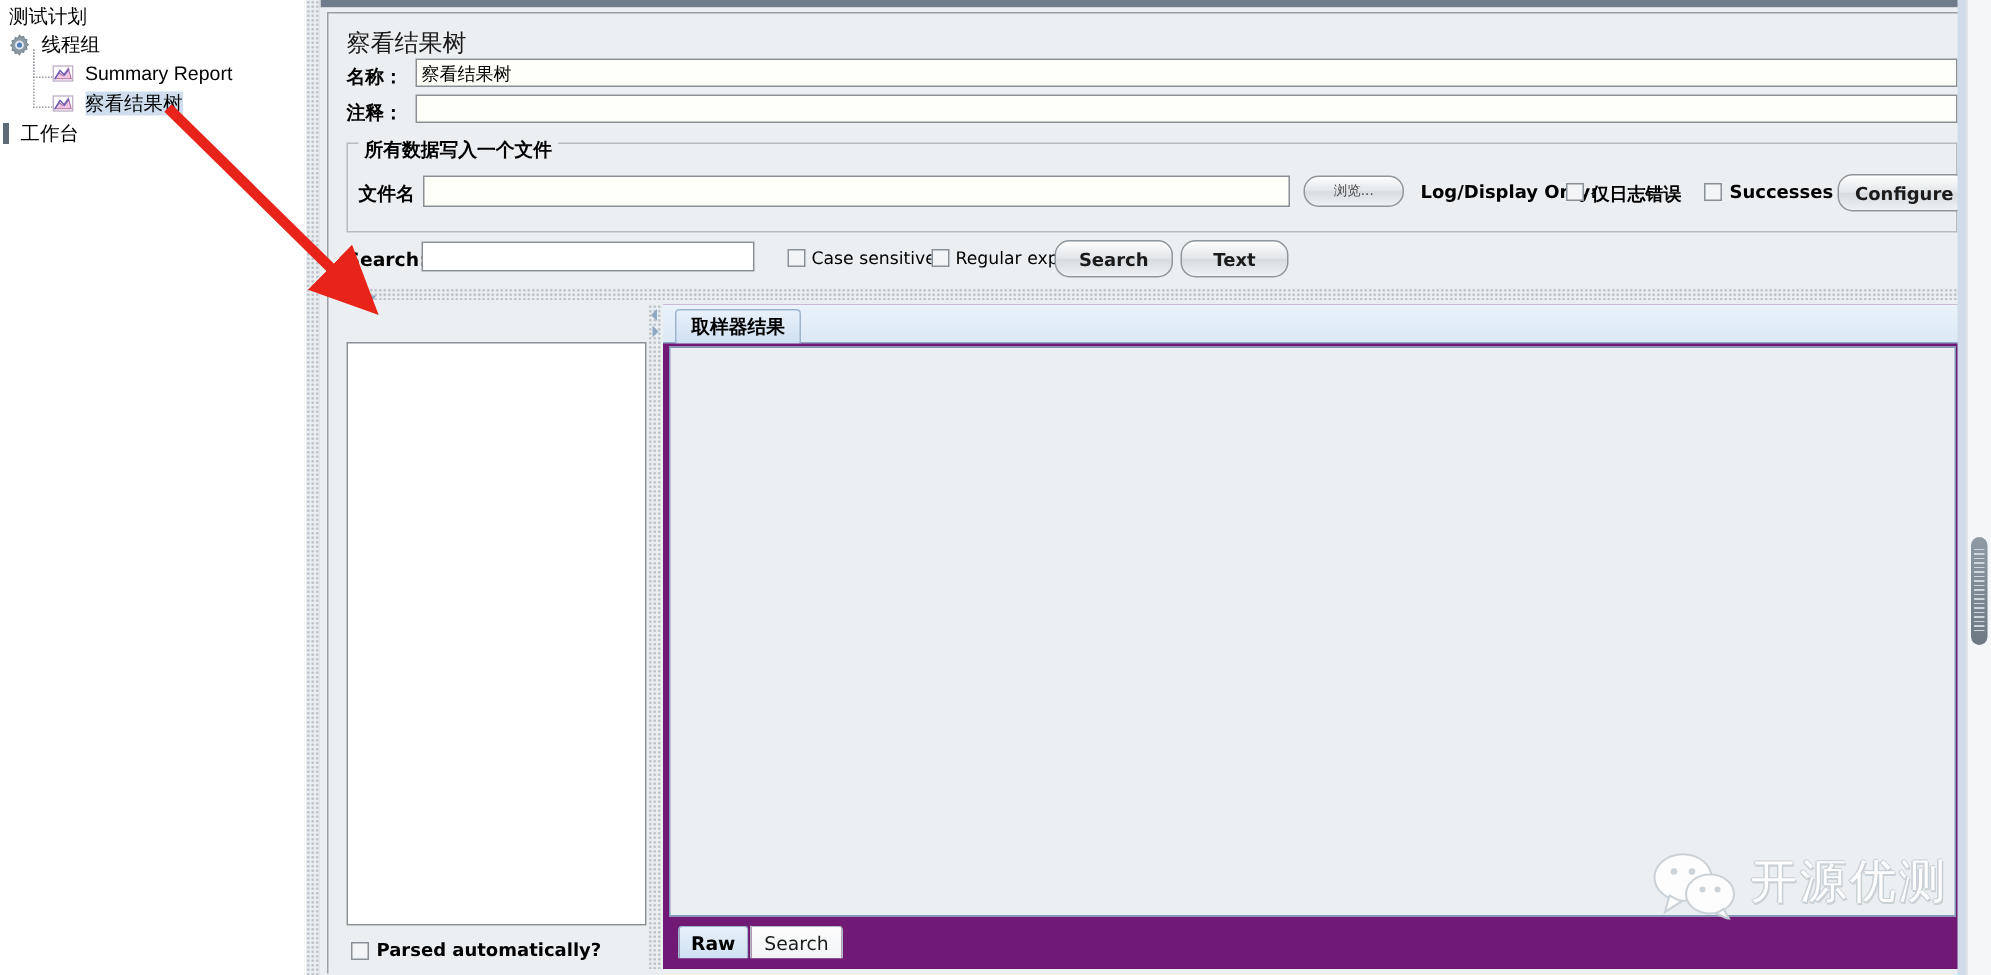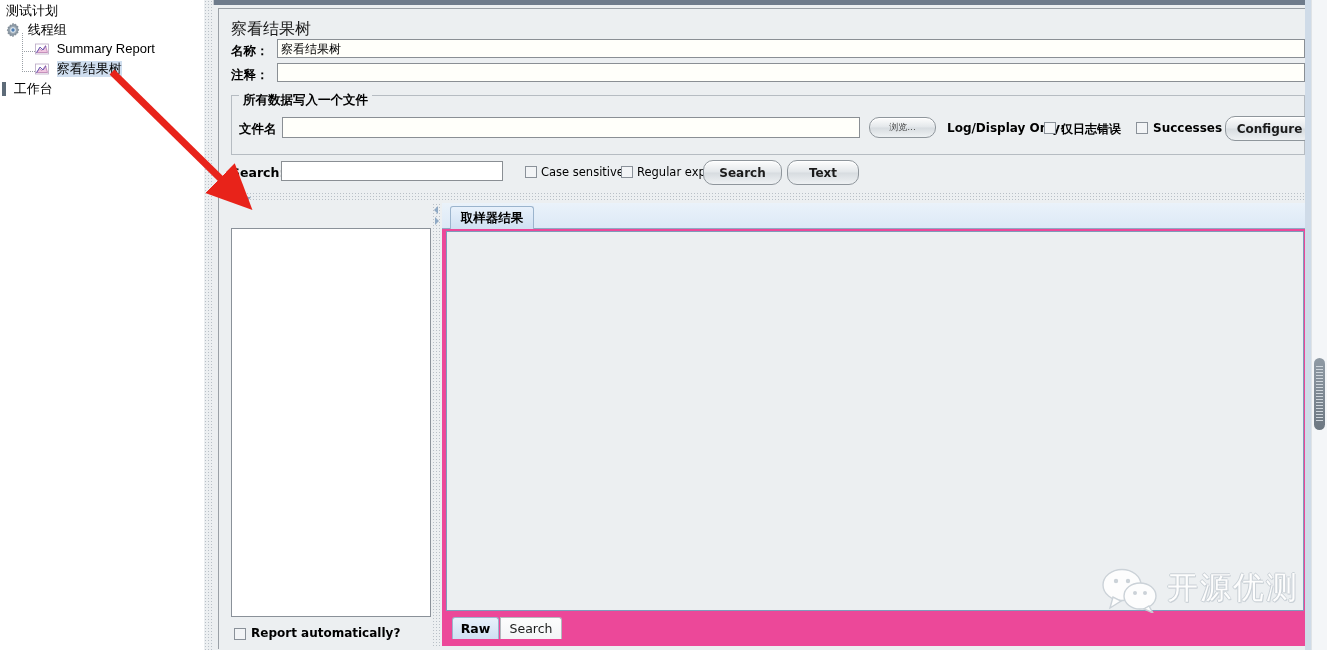--- a/index.html
+++ b/index.html
@@ -93,21 +93,21 @@
   .tab{position:absolute;box-sizing:border-box;
        font-size:12.5px;display:flex;align-items:center;justify-content:center;
        font-family:"DejaVu Sans",sans-serif;}
   .tab.sel{background:linear-gradient(#e8f1fb,#cfe0f2);border:1px solid #9bb4cd;border-bottom:none;font-weight:bold;color:#000;
            border-radius:3px 3px 0 0;}
   .tab.unsel{background:linear-gradient(#fdfdfd,#f2f4f6);border:1px solid #b3b9be;border-bottom:none;color:#1b1b1b;
            border-radius:0 3px 0 0;}
   .tabstrip{position:absolute;background:linear-gradient(#eaf2fa,#dce9f6);border-bottom:1px solid #8fa9c4;}
 
   .contentpane{position:absolute;background:#eceff1;border:1px solid #7e9bbb;box-sizing:border-box;}
-  .contentpane-outer{position:absolute;background:#ec4899;box-sizing:border-box;}
+  .contentpane-outer{position:absolute;background:#701a75;box-sizing:border-box;}
 
   
   .annot{position:absolute;left:0;top:0;width:1327px;height:650px;pointer-events:none;}
 
   
   .watermark{position:absolute;right:28px;bottom:34px;display:flex;align-items:flex-start;opacity:.92;}
   .wm-text{font-size:31px;color:#ffffff;letter-spacing:2px;
            font-family:"DejaVu Sans",sans-serif;
            text-shadow:0 0 1px #b9c0c7,1px 1px 0 #c9d0d6,-1px 0 0 #c9d0d6,0 -1px 0 #c9d0d6,0 1px 0 #c9d0d6;
            margin-left:8px;}
@@ -227,21 +227,21 @@
             <path d="M2 6 L6 1 L10 6 Z" fill="#8fa9c4"></path>
             <path d="M12 1 L20 1 L16 6 Z" fill="#8fa9c4"></path>
           </svg>
         </div>
       </div>
 
 
       <div class="listbox" style="left:12px;top:219px;width:200px;height:389px;"></div>
 
       <div class="cbx" style="left:15px;top:619px;"></div>
-      <div class="cbx-label b" style="left:32px;top:617px;">Report automatically?</div>
+      <div class="cbx-label b" style="left:32px;top:617px;">Parsed automatically?</div>
 
       <div class="minisplit" style="left:213px;top:194px;height:443px;">
         <svg width="9" height="26" style="position:absolute;left:0;top:2px;">
           <path d="M6 1 L2 5 L6 9 Z" fill="#8fa9c4"></path>
           <path d="M3 12 L7 16 L3 20 Z" fill="#8fa9c4"></path>
         </svg>
       </div>
 
       <div class="contentpane-outer" style="left:223px;top:194px;width:866px;height:443px;">
 

